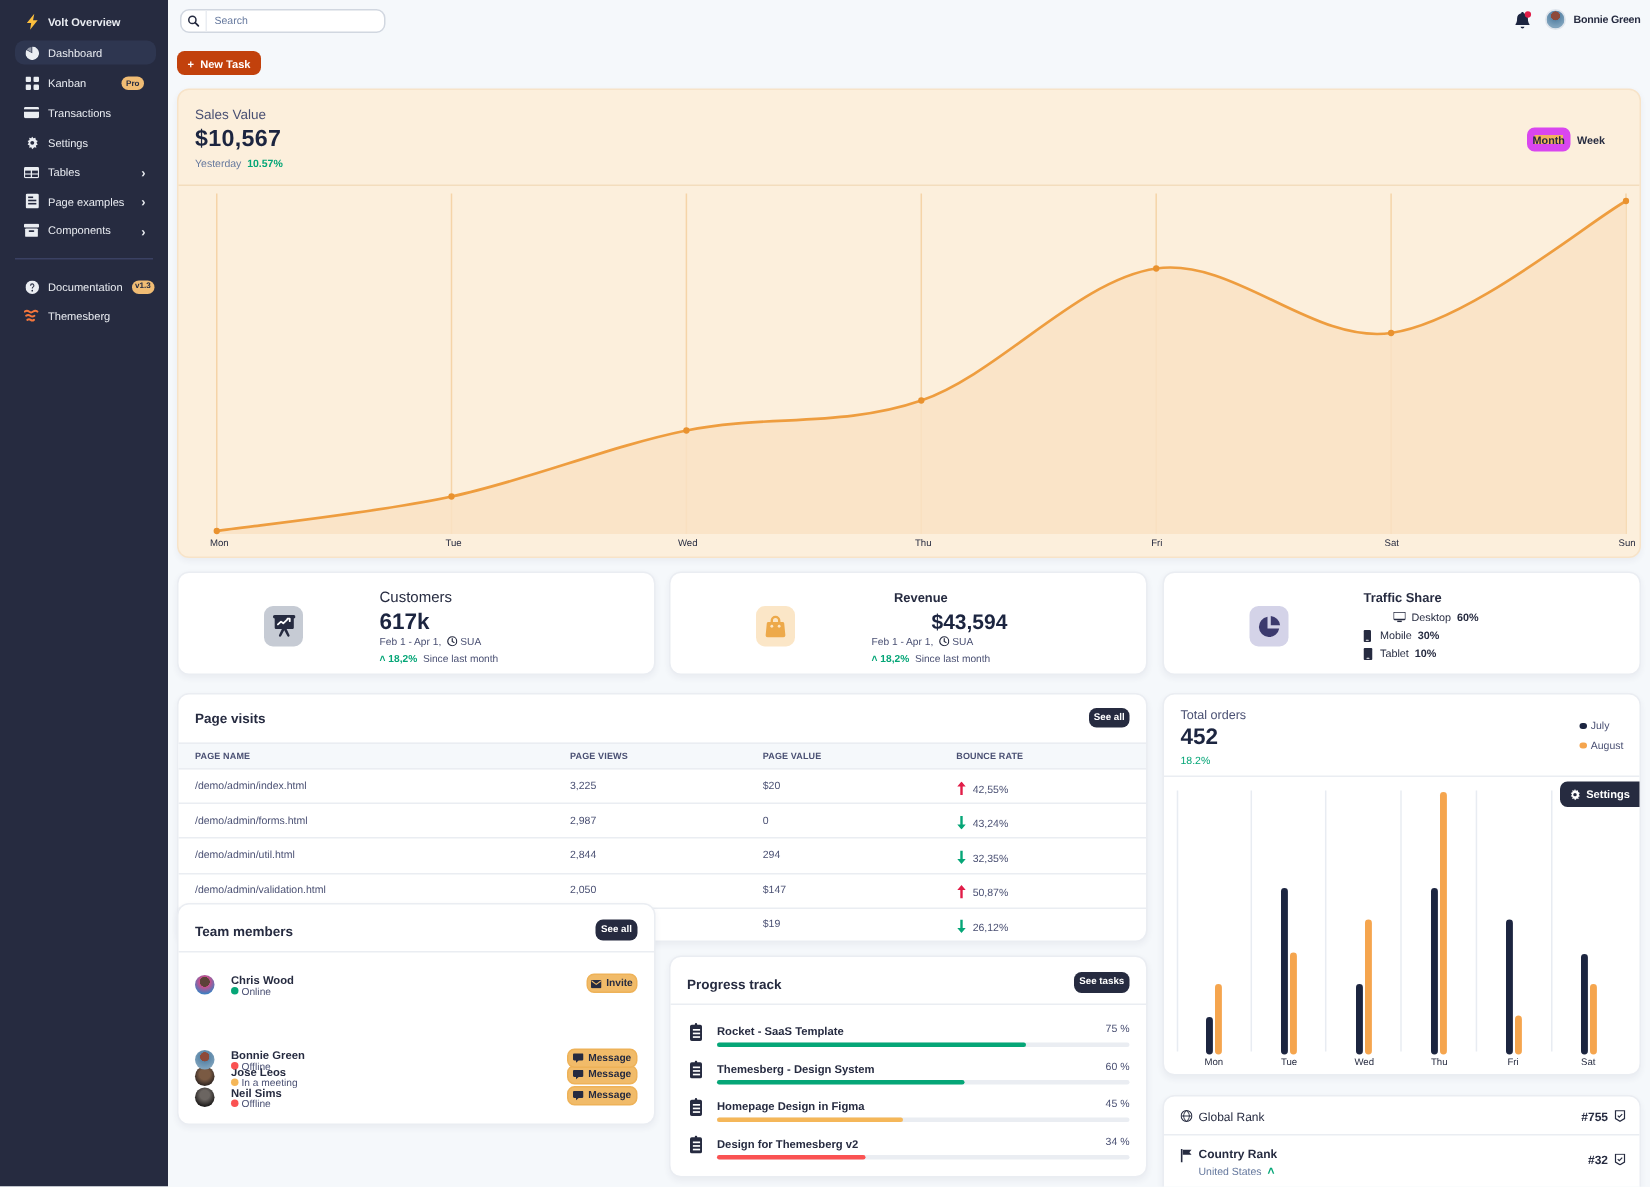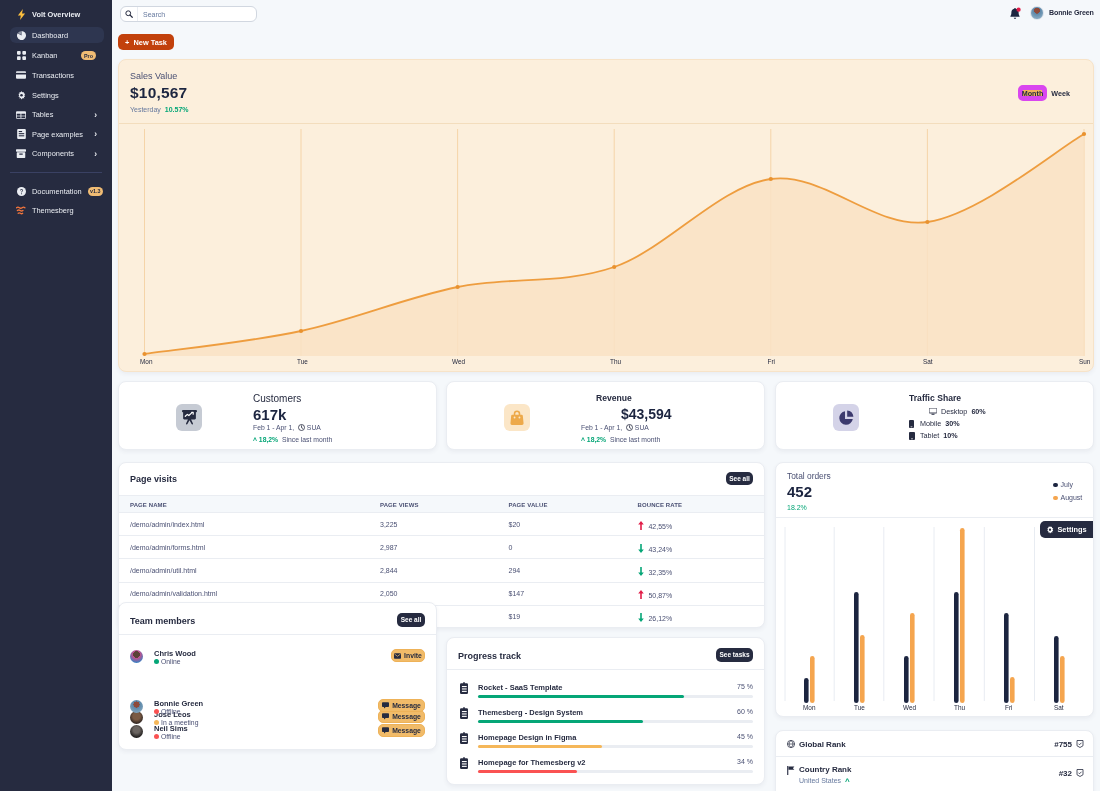--- a/index.html
+++ b/index.html
@@ -430,35 +430,35 @@
         <div class="pt-fill" style="width:45%;background:#f5b759;"></div>
       </div>
   </div>
   <div class="pt-row" style="top:117px;">
     <svg width="10" height="12" viewBox="0 0 12 15" style="position:absolute;left:1px;top:2px;">
         <path d="M4 1.5V1a1 1 0 0 1 2 0v.5h2.5A1.5 1.5 0 0 1 10 3v10.5A1.5 1.5 0 0 1 8.5 15h-7A1.5 1.5 0 0 1 0 13.5V3a1.5 1.5 0 0 1 1.5-1.5Z" transform="translate(1,0)" fill="#262b40"></path>
         <rect x="3.4" y="5" width="6" height="1.4" fill="#fff"></rect>
         <rect x="3.4" y="8" width="6" height="1.4" fill="#fff"></rect>
         <rect x="3.4" y="11" width="6" height="1.4" fill="#fff"></rect>
       </svg>
-    <div class="pt-title">Homepage for Themesberg v2</div>
+    <div class="pt-title">Design for Themesberg v2</div>
       <div class="pt-pct">34 %</div>
     <div class="pt-bar">
         <div class="pt-fill" style="width:36%;background:#fa5252;"></div>
       </div>
   </div>
 </div>
 <div id="ranks" class="card" style="left:775px;top:730px;width:319px;height:75px;">
   <div style="position:absolute;left:11px;top:8px;width:297px;">
     <svg width="8" height="8" viewBox="0 0 16 16" style="position:absolute;left:0;top:1px;">
         <circle cx="8" cy="8" r="7.2" fill="none" stroke="#262b40" stroke-width="1.5"></circle>
         <path d="M8 .8C5.5 2.8 4.2 5.3 4.2 8s1.3 5.2 3.8 7.2C10.5 13.2 11.8 10.7 11.8 8S10.5 2.8 8 .8Z" fill="none" stroke="#262b40" stroke-width="1.3"></path>
         <line x1="1" y1="8" x2="15" y2="8" stroke="#262b40" stroke-width="1.3"></line>
       </svg>
-    <span style="position:absolute;left:12px;top:1px;font-size:8px;font-weight:bold;color:#262b40;">Global Rank</span>
+    <span style="position:absolute;left:12px;top:1px;font-size:8px;font-weight:normal;color:#262b40;">Global Rank</span>
     <span style="position:absolute;right:12px;top:1px;font-size:8px;font-weight:bold;color:#262b40;">#755</span>
     <svg width="8" height="8" viewBox="0 0 16 16" style="position:absolute;right:0;top:1px;">
         <path d="M2 1h12v10.5L8 15 2 11.5Z" fill="none" stroke="#262b40" stroke-width="1.6"></path>
         <path d="M5 7.5l2 2 4-4" fill="none" stroke="#262b40" stroke-width="1.6"></path>
       </svg>
   </div>
   <div style="position:absolute;left:0;right:0;top:24.5px;border-top:1px solid #eaedf2;"></div>
   <div style="position:absolute;left:11px;top:33px;width:297px;">
     <svg width="8" height="9" viewBox="0 0 14 16" style="position:absolute;left:0;top:2px;">
         <line x1="1.2" y1="0" x2="1.2" y2="16" stroke="#262b40" stroke-width="2"></line>

